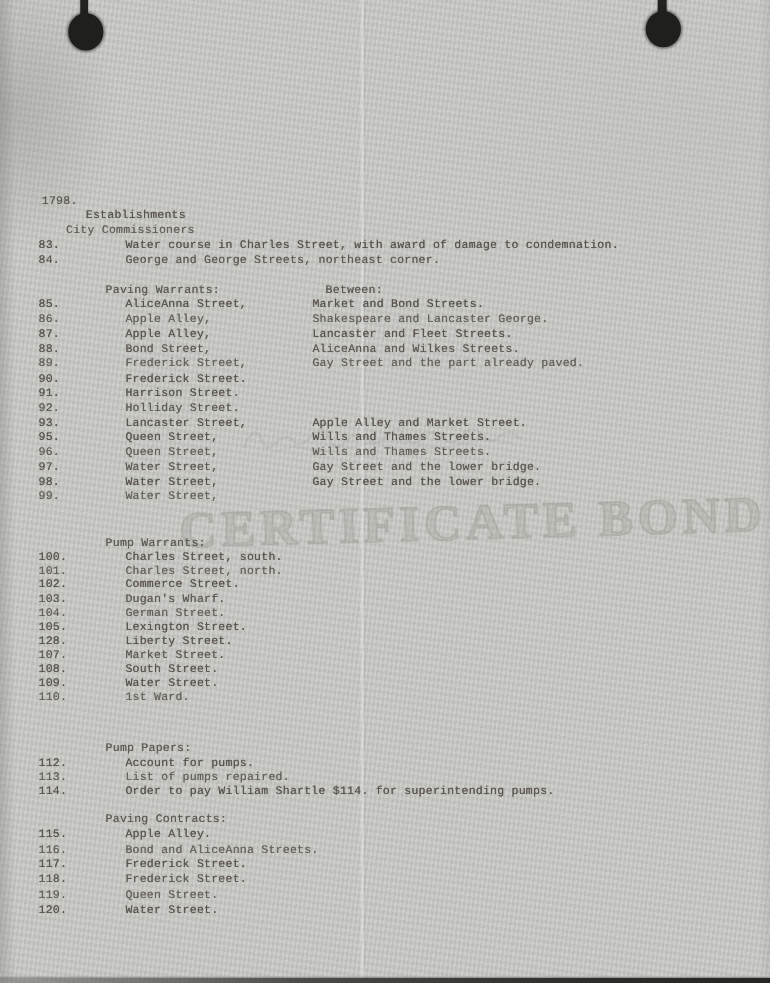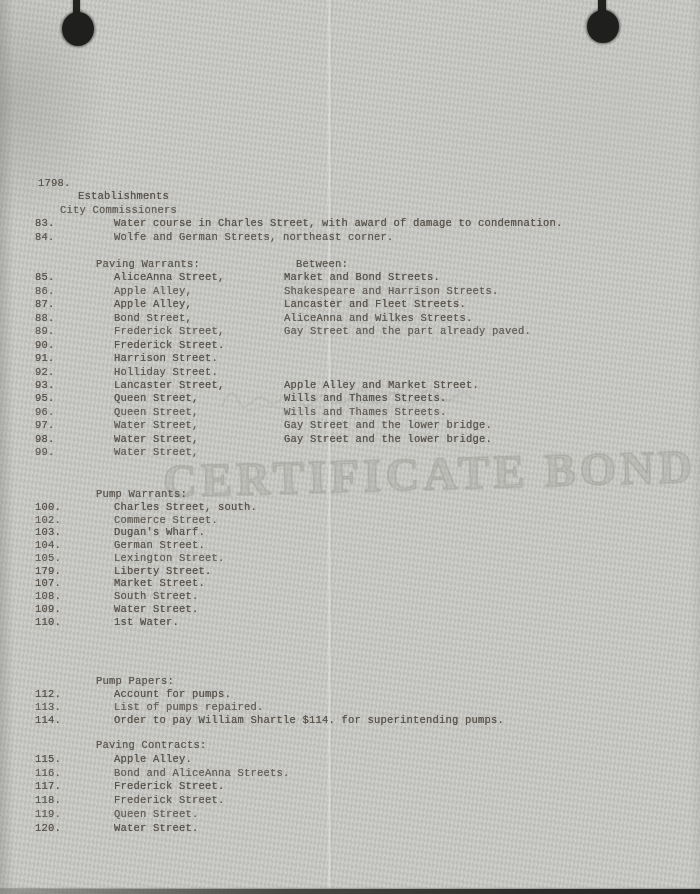--- a/index.html
+++ b/index.html
@@ -102,38 +102,38 @@
     </div>
     <div class="row">
       <span class="org ink">City Commissioners</span>
     </div>
     <div class="row">
       <span class="num ink">83.</span>
       <span class="c1 ink">Water course in Charles Street, with award of damage to condemnation.</span>
     </div>
     <div class="row">
       <span class="num ink">84.</span>
-      <span class="c1 ink">Wolfe and German Streets, northeast corner.</span>
+      <span class="c1 ink">George and George Streets, northeast corner.</span>
     </div>
   </div>
 
   <div class="block lh-a" style="top:258px">
     <div class="row">
       <span class="head ink">Paving Warrants:</span>
       <span class="c2head ink">Between:</span>
     </div>
     <div class="row">
         <span class="num ink">85.</span>
         <span class="c1 ink">AliceAnna Street,</span>
         <span class="c2 ink">Market and Bond Streets.</span>
       </div>
     <div class="row">
         <span class="num ink">86.</span>
         <span class="c1 ink">Apple Alley,</span>
-        <span class="c2 ink">Shakespeare and Harrison Streets.</span>
+        <span class="c2 ink">Shakespeare and Lancaster George.</span>
       </div>
     <div class="row">
         <span class="num ink">87.</span>
         <span class="c1 ink">Apple Alley,</span>
         <span class="c2 ink">Lancaster and Fleet Streets.</span>
       </div>
     <div class="row">
         <span class="num ink">88.</span>
         <span class="c1 ink">Bond Street,</span>
         <span class="c2 ink">AliceAnna and Wilkes Streets.</span>
@@ -188,54 +188,58 @@
 
   <div class="block lh-b" style="top:488px">
     <div class="row">
       <span class="head ink">Pump Warrants:</span>
     </div>
     <div class="row">
         <span class="num ink">100.</span>
         <span class="c1 ink">Charles Street, south.</span>
       </div>
     <div class="row">
+        <span class="num ink">101.</span>
+        <span class="c1 ink">Charles Street, north.</span>
+      </div>
+    <div class="row">
         <span class="num ink">102.</span>
         <span class="c1 ink">Commerce Street.</span>
       </div>
     <div class="row">
         <span class="num ink">103.</span>
         <span class="c1 ink">Dugan's Wharf.</span>
       </div>
     <div class="row">
         <span class="num ink">104.</span>
         <span class="c1 ink">German Street.</span>
       </div>
     <div class="row">
         <span class="num ink">105.</span>
         <span class="c1 ink">Lexington Street.</span>
       </div>
     <div class="row">
-        <span class="num ink">179.</span>
+        <span class="num ink">128.</span>
         <span class="c1 ink">Liberty Street.</span>
       </div>
     <div class="row">
         <span class="num ink">107.</span>
         <span class="c1 ink">Market Street.</span>
       </div>
     <div class="row">
         <span class="num ink">108.</span>
         <span class="c1 ink">South Street.</span>
       </div>
     <div class="row">
         <span class="num ink">109.</span>
         <span class="c1 ink">Water Street.</span>
       </div>
     <div class="row">
         <span class="num ink">110.</span>
-        <span class="c1 ink">1st Water.</span>
+        <span class="c1 ink">1st Ward.</span>
       </div>
   </div>
 
   <div class="block lh-c" style="top:675px">
     <div class="row">
       <span class="head ink">Pump Papers:</span>
     </div>
     <div class="row">
         <span class="num ink">112.</span>
         <span class="c1 ink">Account for pumps.</span>

